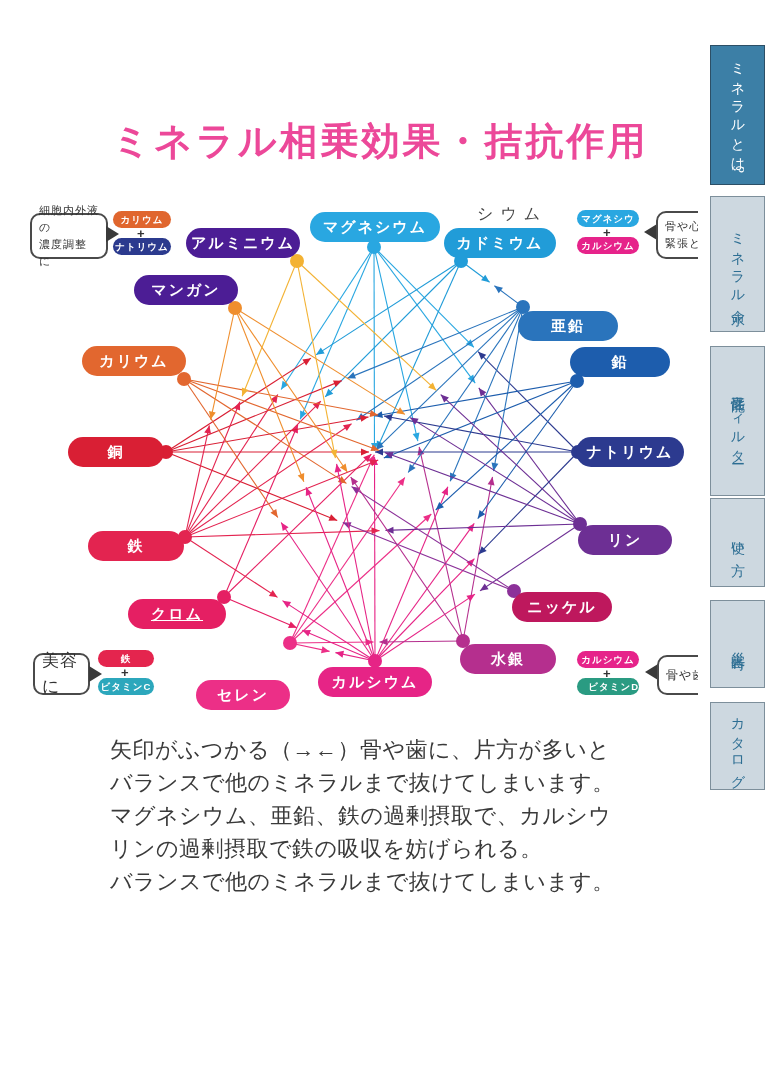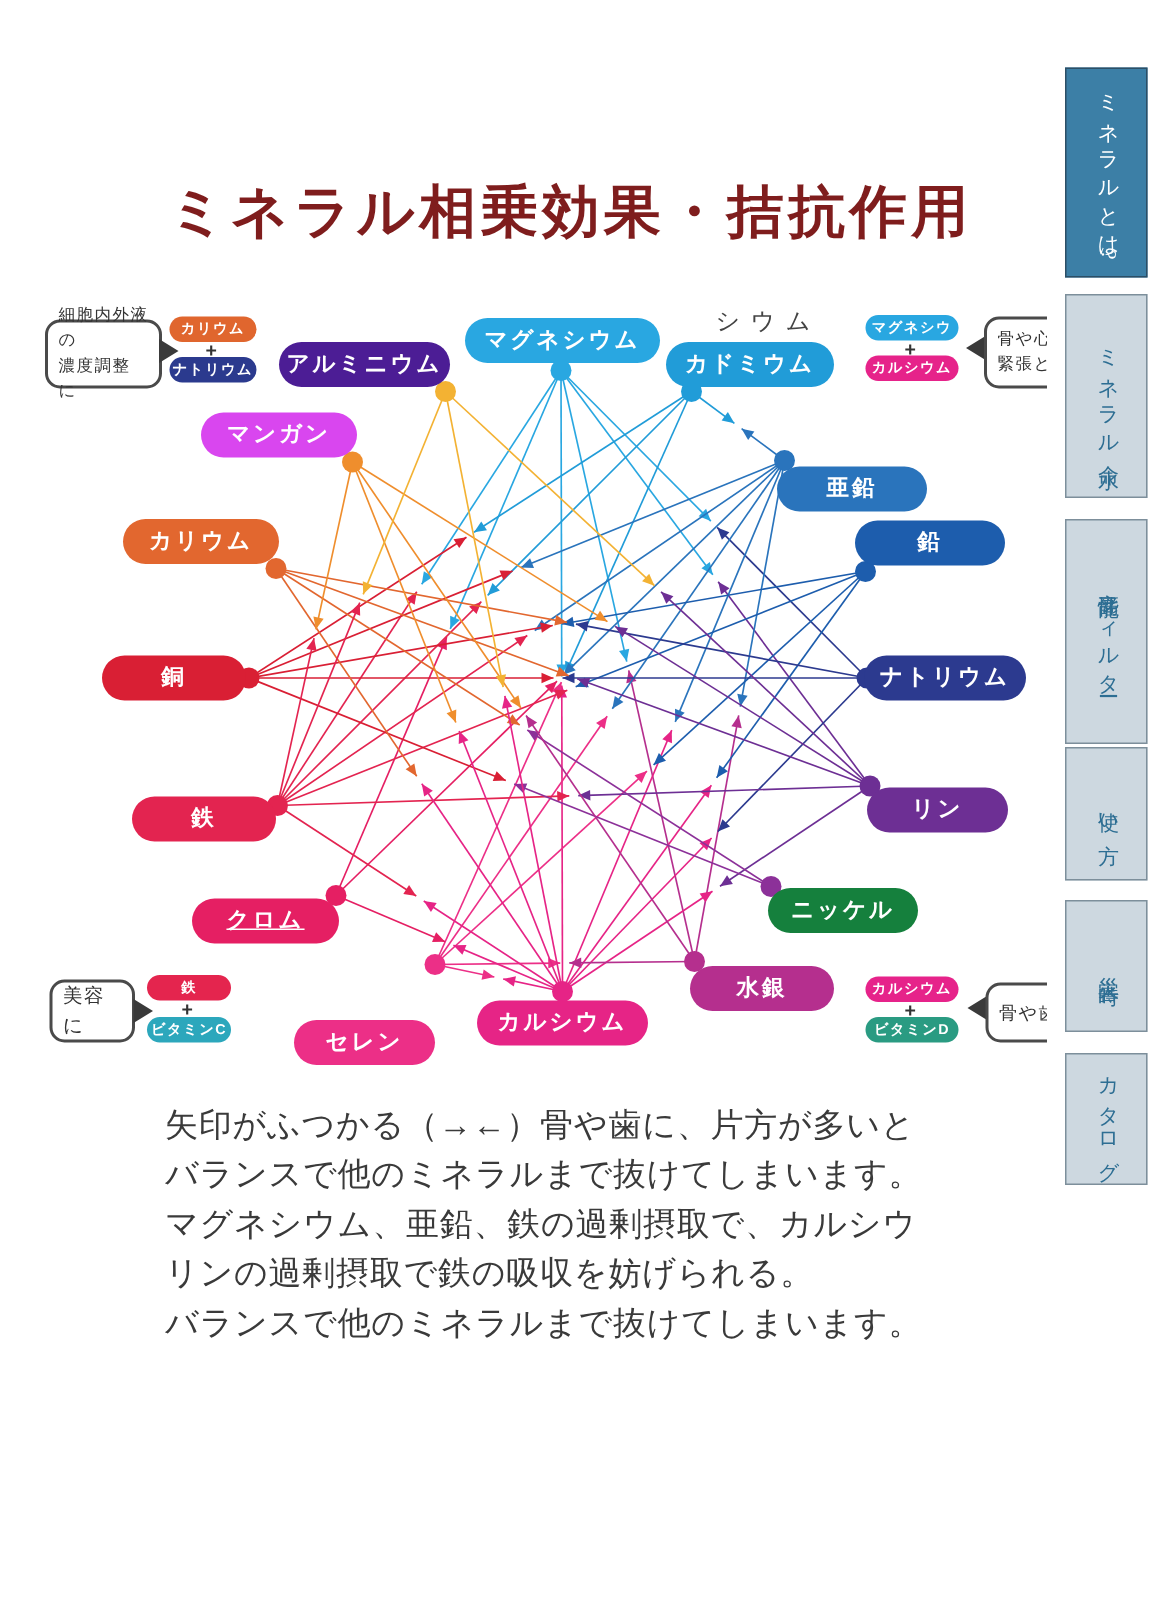--- a/index.html
+++ b/index.html
@@ -1,20 +1,20 @@
 <!DOCTYPE html>
 <html><head>
 <meta charset="utf-8">
 <style>
   html,body{margin:0;padding:0;background:#fff;}
   .page{position:relative;width:771px;height:1080px;background:#fff;overflow:hidden;
         font-family:"Liberation Serif","DejaVu Serif",serif;}
   
   .title{position:absolute;left:112px;top:116px;font-size:38px;font-weight:bold;
-         color:#7f1d1d;letter-spacing:3px;z-index:2;}
+         color:#ec4899;letter-spacing:3px;z-index:2;}
   
   .stray{position:absolute;left:477px;top:204px;font-size:16px;color:#444;
          letter-spacing:7px;z-index:2;}
   
   #relations-svg{position:absolute;left:0;top:0;z-index:1;pointer-events:none;}
   #pill-layer .pill{position:absolute;height:30px;line-height:30px;border-radius:15px;
          color:#fff;font-family:"Liberation Sans","DejaVu Sans",sans-serif;
          font-weight:bold;font-size:15px;letter-spacing:2px;text-align:center;z-index:2;}
   
   .callout{position:absolute;z-index:3;}
@@ -317,29 +317,29 @@
       <circle cx="235" cy="308" r="7" fill="#ef8e2d"></circle>
       <circle cx="297" cy="261" r="7" fill="#f3b233"></circle>
     </svg>
   <div id="pill-layer">
       <div class="pill" style="left: 310px; top: 212px; width: 130px; background: rgb(41, 167, 225);">マグネシウム</div>
       <div class="pill" style="left: 444px; top: 228px; width: 112px; background: rgb(33, 156, 216);">カドミウム</div>
       <div class="pill" style="left: 518px; top: 275px; width: 100px; background: rgb(42, 116, 188); margin-top: 36px;">亜鉛</div>
       <div class="pill" style="left: 570px; top: 347px; width: 100px; background: rgb(29, 93, 173);">鉛</div>
       <div class="pill" style="left: 576px; top: 437px; width: 108px; background: rgb(44, 58, 143);">ナトリウム</div>
       <div class="pill" style="left: 578px; top: 525px; width: 94px; background: rgb(109, 47, 148);">リン</div>
-      <div class="pill" style="left: 512px; top: 592px; width: 100px; background: #15803d;">ニッケル</div>
+      <div class="pill" style="left: 512px; top: 592px; width: 100px; background: #be185d;">ニッケル</div>
       <div class="pill" style="left: 460px; top: 644px; width: 96px; background: rgb(181, 47, 142);">水銀</div>
       <div class="pill" style="left: 318px; top: 667px; width: 114px; background: rgb(230, 36, 134);">カルシウム</div>
       <div class="pill" style="left: 196px; top: 644px; width: 94px; background: rgb(236, 47, 135); margin-top: 36px;">セレン</div>
       <div class="pill" style="left: 128px; top: 599px; width: 98px; background: rgb(229, 31, 99); text-decoration: underline;">クロム</div>
       <div class="pill" style="left: 88px; top: 531px; width: 96px; background: rgb(227, 36, 80);">鉄</div>
       <div class="pill" style="left: 68px; top: 437px; width: 96px; background: rgb(217, 31, 52);">銅</div>
       <div class="pill" style="left: 82px; top: 346px; width: 104px; background: rgb(226, 103, 47);">カリウム</div>
-      <div class="pill" style="left: 134px; top: 275px; width: 104px; background: #d946ef;">マンガン</div>
+      <div class="pill" style="left: 134px; top: 275px; width: 104px; background: #4c1d95;">マンガン</div>
       <div class="pill" style="left: 186px; top: 228px; width: 114px; background: #4c1d95;">アルミニウム</div>
     </div>
 
   <div class="callout">
     <div class="bubble" style="left:30px;top:213px;width:78px;height:46px;">
       <span>細胞内外液の</span>
       <span>濃度調整に</span>
     </div>
     <div class="tri-r" style="left:106px;top:226px;"></div>
     <span class="mini-pill" style="left: 113px; top: 211px; width: 58px; background-color: rgb(224, 102, 46);">カリウム</span>
@@ -352,33 +352,33 @@
     <span class="plus" style="left:603px;top:225px;">+</span>
     <span class="mini-pill" style="left: 577px; top: 237px; width: 62px; background-color: rgb(230, 35, 138);">カルシウム</span>
     <div class="tri-l" style="left:644px;top:224px;"></div>
     <div class="bubble" style="left:656px;top:211px;width:106px;height:48px;">
       <span>骨や心身の</span>
       <span>緊張と緩和</span>
     </div>
   </div>
 
   <div class="callout">
-    <div class="bubble" style="left:33px;top:653px;width:57px;height:42px;font-size:13px;">
+    <div class="bubble" style="left:33px;top:653px;width:57px;height:42px;font-size:17px;">
       <span>美容に</span>
     </div>
     <div class="tri-r" style="left:89px;top:666px;"></div>
     <span class="mini-pill" style="left: 98px; top: 650px; width: 56px; background-color: rgb(228, 37, 78);">鉄</span>
     <span class="plus" style="left:121px;top:665px;">+</span>
     <span class="mini-pill" style="left: 98px; top: 678px; width: 56px; background-color: rgb(44, 167, 188);">ビタミンC</span>
   </div>
 
   <div class="callout">
     <span class="mini-pill" style="left: 577px; top: 651px; width: 62px; background-color: rgb(230, 35, 138);">カルシウム</span>
     <span class="plus" style="left:603px;top:666px;">+</span>
-    <span class="mini-pill" style="left: 577px; top: 678px; width: 62px; background-color: rgb(42, 155, 130);">ビタミンD</span>
+    <span class="mini-pill" style="left: 577px; top: 678px; width: 62px; background-color: rgb(42, 155, 130); text-align: right;">ビタミンD</span>
     <div class="tri-l" style="left:645px;top:664px;"></div>
     <div class="bubble" style="left:657px;top:655px;width:105px;height:40px;font-size:12px;">
       <span>骨や歯に</span>
     </div>
   </div>
 
   <div class="body-text">
     <div>矢印がふつかる（→←）骨や歯に、片方が多いと</div>
     <div>バランスで他のミネラルまで抜けてしまいます。</div>
     <div>マグネシウム、亜鉛、鉄の過剰摂取で、カルシウ</div>

